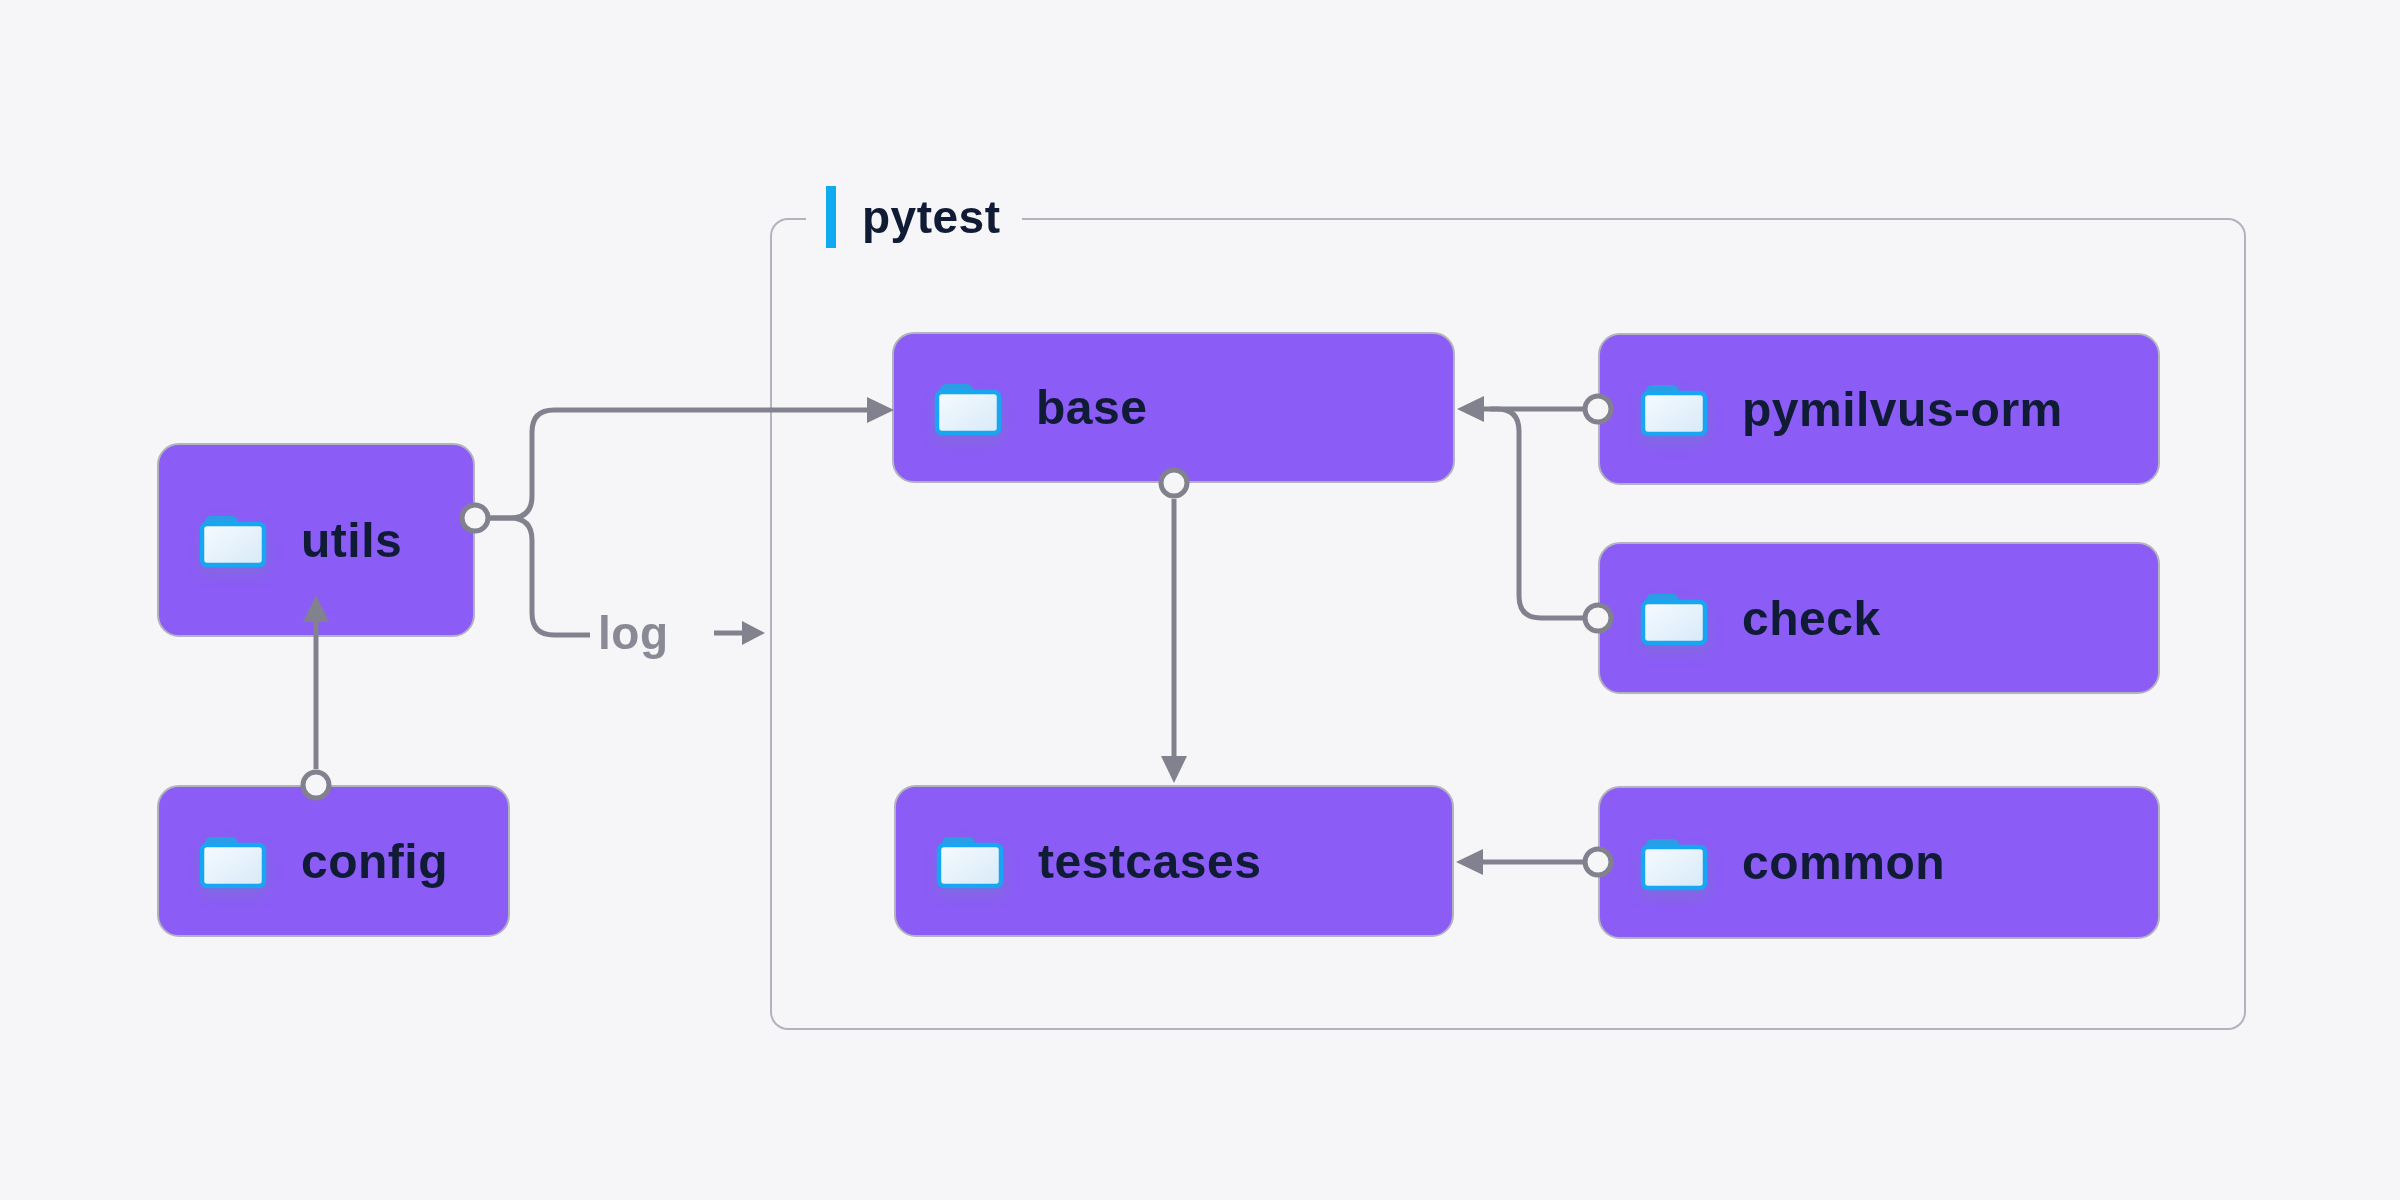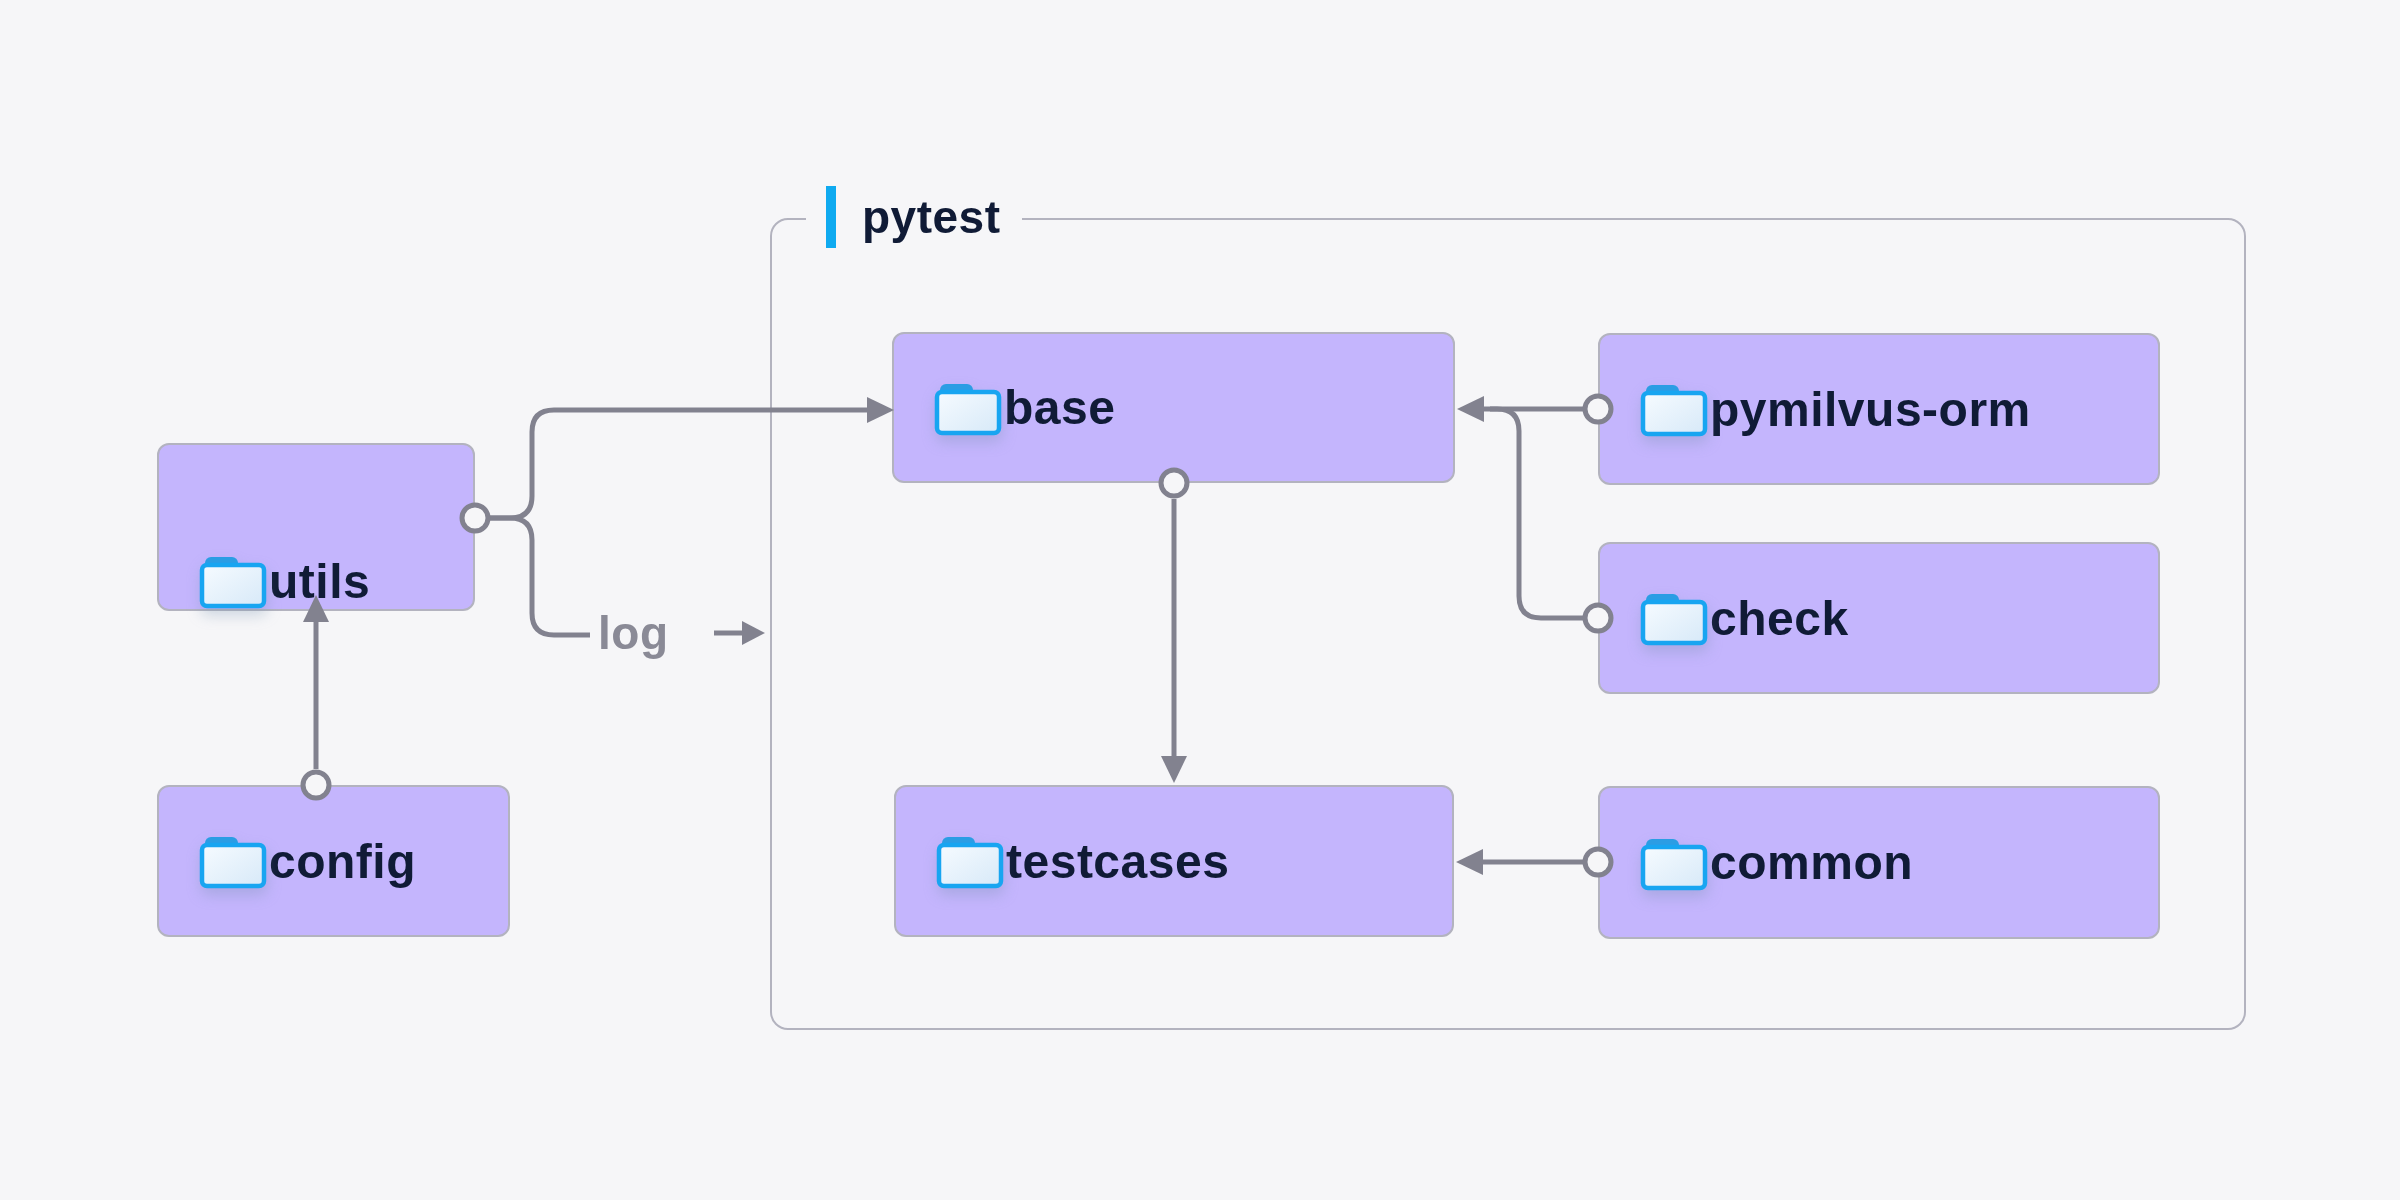--- a/index.html
+++ b/index.html
@@ -47,27 +47,28 @@
   }
   .group-label .group-text {
     font-size: 46px;
     font-weight: 700;
     color: #101b36;
     letter-spacing: 0.5px;
   }
   
   .node {
     position: absolute;
-    background: #c4b5fd;
+    background: #8b5cf6;
     border: 2px solid #b3b3bf;
-    border-radius: 12px;
+    border-radius: 22px;
     box-sizing: border-box;
     display: flex;
     align-items: center;
     padding-left: 38px;
+    gap: 32px;
     z-index: 2;
   }
   .node .label {
     font-size: 48px;
     font-weight: 700;
     color: #101b36;
     letter-spacing: 0.5px;
     white-space: nowrap;
   }
   .folder-icon {
@@ -111,21 +112,21 @@
 
   <svg width="0" height="0" style="position:absolute" aria-hidden="true">
     <defs>
       <linearGradient id="folderGrad" x1="0" y1="0" x2="1" y2="1">
         <stop offset="0" stop-color="#f6fbff"></stop>
         <stop offset="1" stop-color="#d7e9f8"></stop>
       </linearGradient>
     </defs>
   </svg>
 
-  <div class="node" style="left:157px; top:443px; width:318px; height:168px;align-items:flex-end;">
+  <div class="node" style="left:157px; top:443px; width:318px; height:194px;">
     <svg class="folder-icon" width="72" height="56" viewBox="0 0 72 56">
       <rect x="8" y="4" width="33" height="20" rx="6" fill="#2b9de4"></rect>
       <rect x="5" y="12" width="62" height="41" rx="5" fill="url(#folderGrad)" stroke="#18a5f1" stroke-width="4.5"></rect>
     </svg>
     <span class="label">utils</span>
   </div>
 
   <div class="node" style="left:157px; top:785px; width:353px; height:152px;">
     <svg class="folder-icon" width="72" height="56" viewBox="0 0 72 56">
       <rect x="8" y="4" width="33" height="20" rx="6" fill="#2b9de4"></rect>

